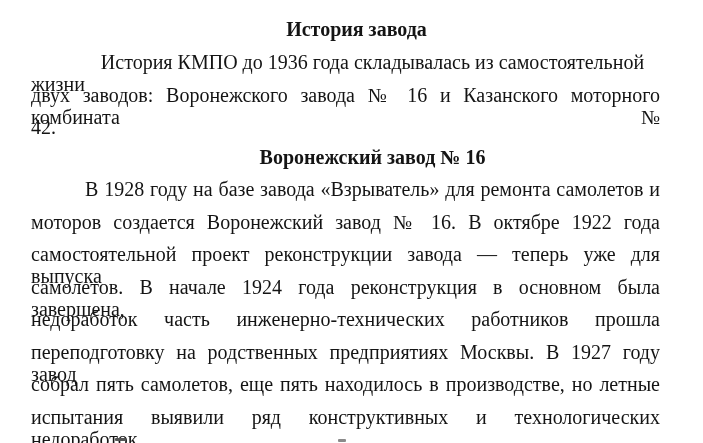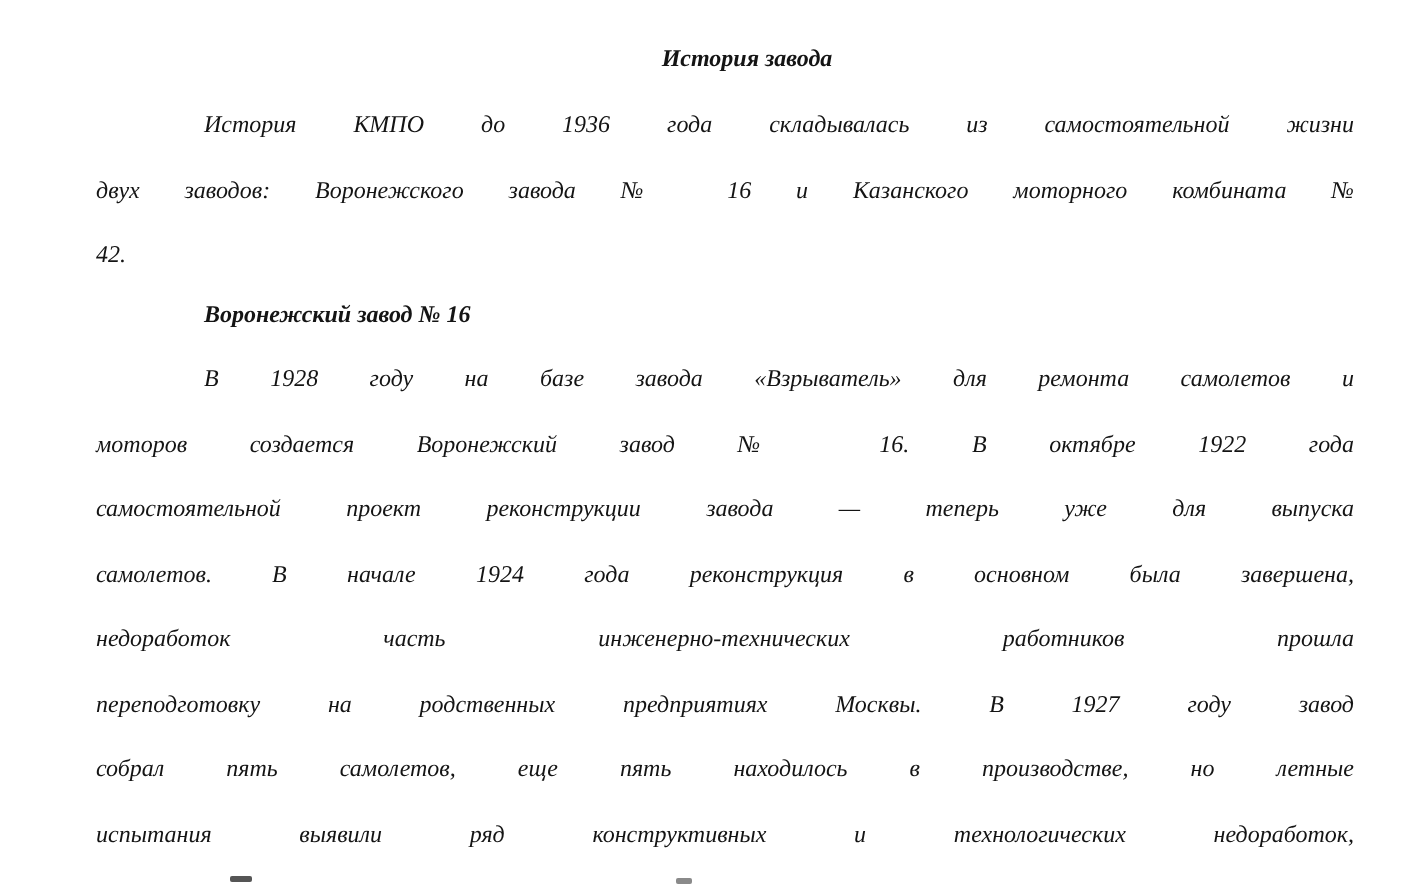--- a/index.html
+++ b/index.html
@@ -7,31 +7,30 @@
     width: 703px;
     height: 443px;
     background: #ffffff;
     overflow: hidden;
     position: relative;
     font-family: "Liberation Serif", "DejaVu Serif", serif;
     color: #141414;
   }
   .line {
     position: absolute;
-    left: 48px;
+    left: 31px;
     width: 629px;
-    font-size: 12px;
+    font-size: 20px;
     line-height: 22px;
-    font-style: italic;
   }
   .just {
     text-align: justify;
     text-align-last: justify;
   }
-  .indent { text-indent: 54px; }
+  .indent { text-indent: 54px; text-align: center; }
   .bold { font-weight: bold; }
   .title {
     text-align: center;
     text-indent: 22px;
     font-weight: bold;
   }
   .frag {
     position: absolute;
     height: 3px;
     border-radius: 1px;

